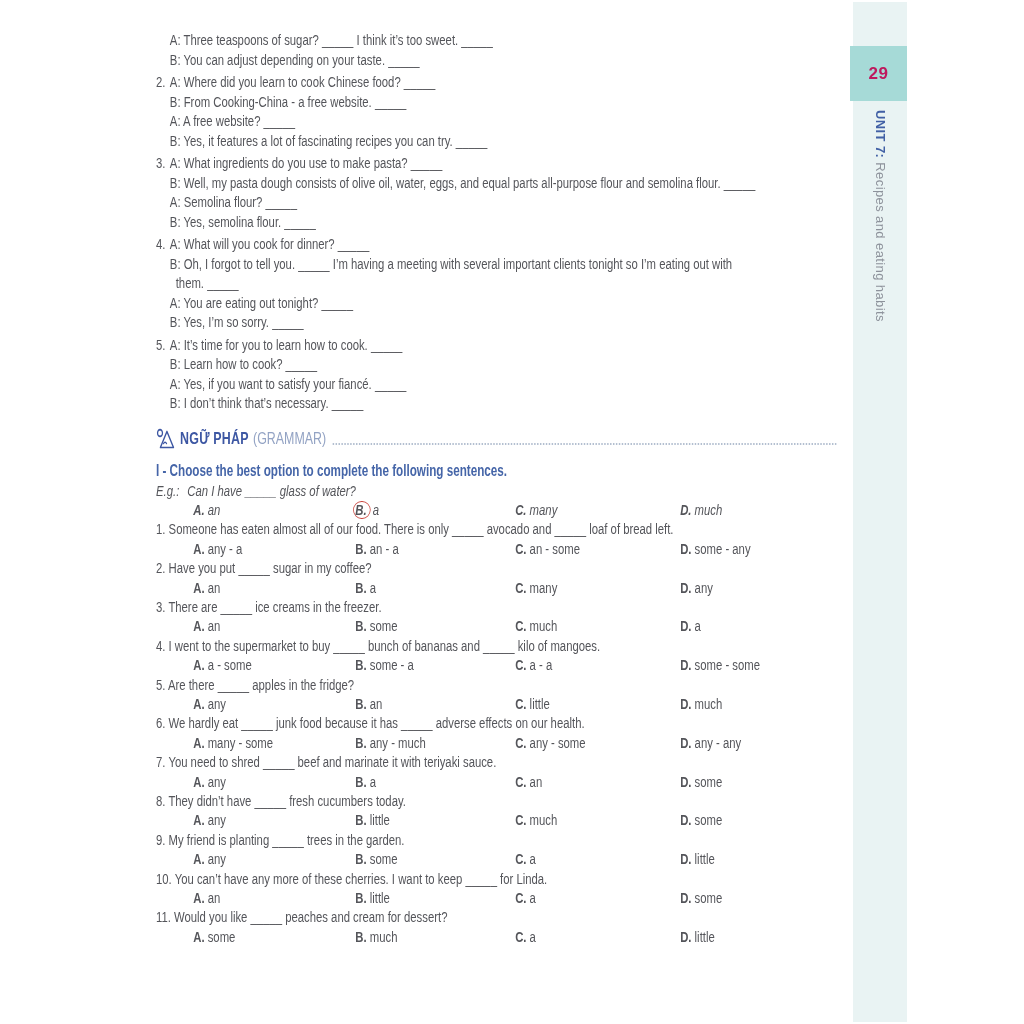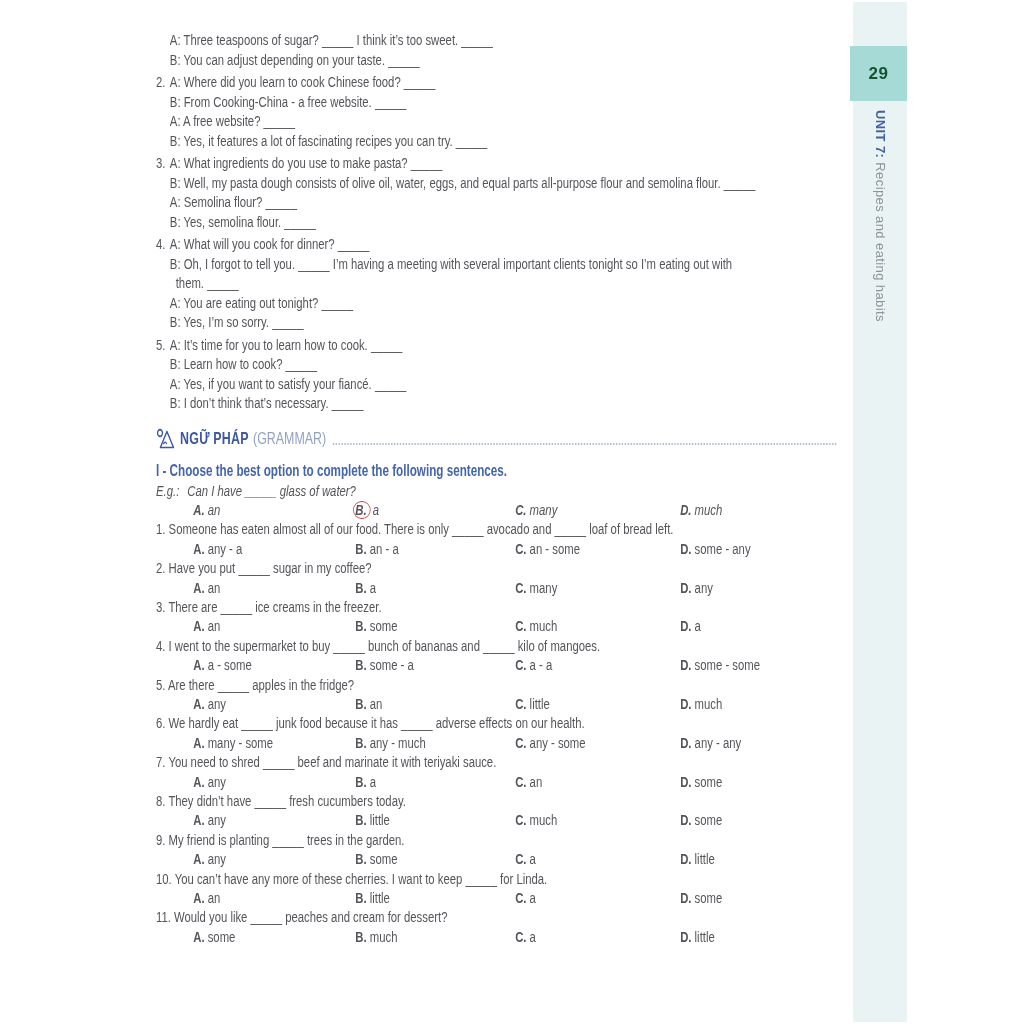--- a/index.html
+++ b/index.html
@@ -5,21 +5,21 @@
   html,body{margin:0;padding:0;}
   body{
     width:1024px;height:1024px;position:relative;background:#ffffff;
     font-family:"Liberation Sans","DejaVu Sans",sans-serif;
     color:#54555a;overflow:hidden;
   }
   
   .strip{position:absolute;left:853px;top:2px;width:54px;height:1020px;background:#e9f3f3;}
   .badge{position:absolute;left:850px;top:46px;width:57px;height:55px;background:#a6dad7;
          display:flex;align-items:center;justify-content:center;
-         color:#14532d;font-weight:bold;font-size:17px;letter-spacing:.5px;}
+         color:#be185d;font-weight:bold;font-size:17px;letter-spacing:.5px;}
   .unitlabel-wrap{position:absolute;left:853px;top:110px;width:54px;height:620px;
          display:flex;justify-content:center;}
   .unitlabel{writing-mode:vertical-rl;font-size:13px;letter-spacing:.4px;white-space:nowrap;}
   .unit-bold{color:#4160a5;font-weight:bold;}
   .unit-rest{color:#8d929b;}
   
   .content{position:absolute;left:156px;top:30px;width:932px;
            transform:scaleX(0.73);transform-origin:0 0;
            font-size:15.5px;}
   .dlg-line{white-space:nowrap;line-height:19.5px;}

